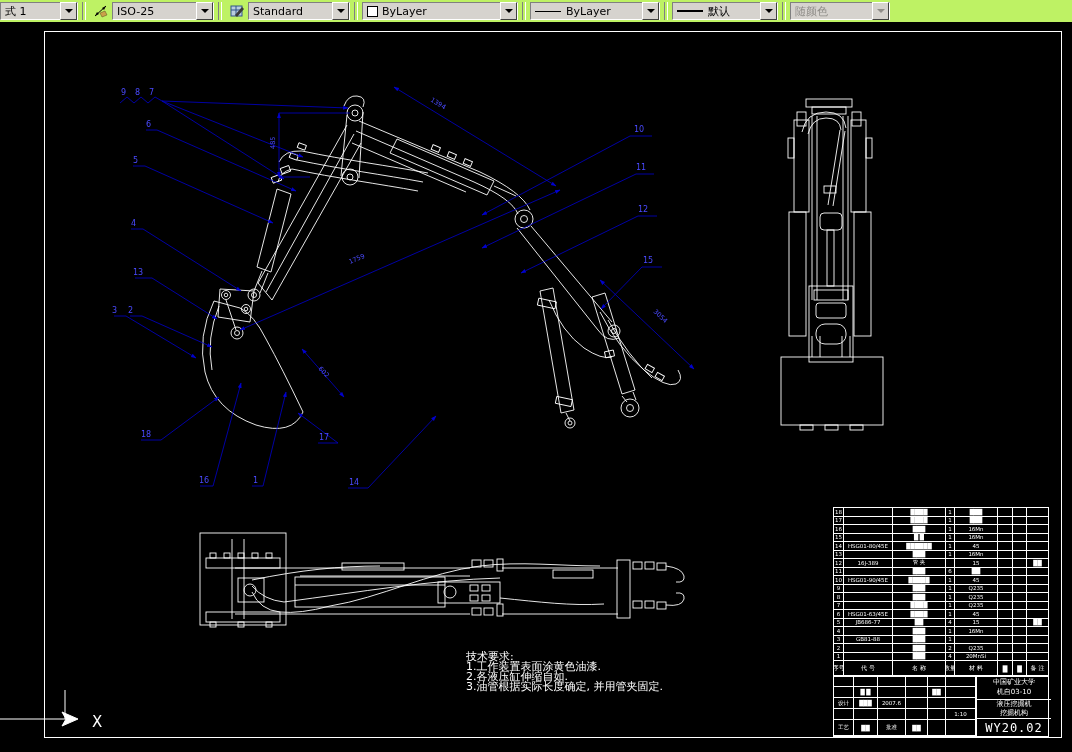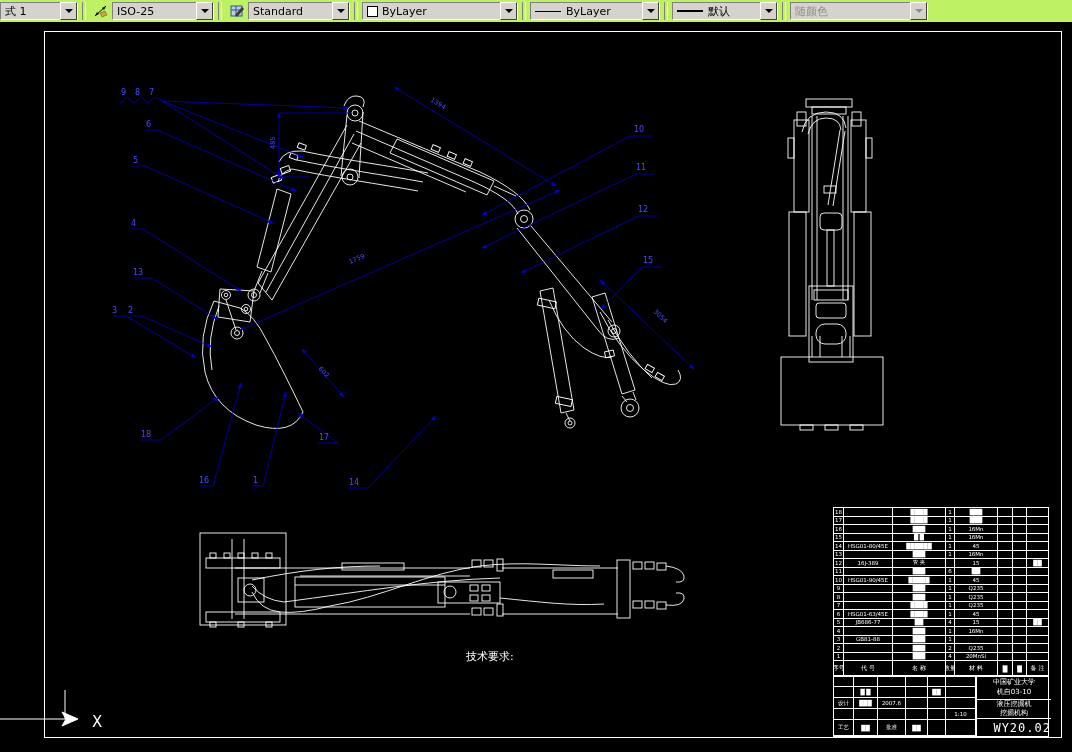--- a/index.html
+++ b/index.html
@@ -36,21 +36,21 @@
   
   .tblock{position:absolute;left:833px;top:654px;width:216px;height:61px;border:1px solid #fff;
     box-sizing:border-box;color:#fff;}
   .tbleft{position:absolute;left:0;top:0;width:142px;height:59px;display:grid;
     grid-template-columns:20px 24px 28px 22px 18px 30px;grid-template-rows:10px 11px 11px 11px 16px;}
   .tbleft .c{border-right:1px solid #fff;border-bottom:1px solid #fff;font-size:5.5px;color:#fff;
     display:flex;align-items:center;justify-content:center;overflow:hidden;white-space:nowrap;box-sizing:border-box;}
   .tbright{position:absolute;left:142px;top:0;width:75px;height:59px;border-left:1px solid #fff;box-sizing:border-box;}
   .tbr{border-bottom:1px solid #fff;text-align:center;overflow:hidden;}
   .tbr div{line-height:10px;font-size:7px;}
-  .tb-no{font-size:12px;line-height:19px;letter-spacing:1px;font-family:"DejaVu Sans Mono",monospace;text-align:right;}
+  .tb-no{font-size:12px;line-height:19px;letter-spacing:1px;font-family:"DejaVu Sans Mono",monospace;}
 </style>
 </head>
 <body>
 
 <div class="toolbar">
   <div class="combo" style="width:78px">
     <span class="val">式 1</span>
     <span class="drop">
         <i></i>
       </span>
@@ -103,21 +103,21 @@
   </div>
   <span class="sep"></span>
   <div class="combo" style="width:106px">
     <span class="lineglyph thick"></span>
     <span class="val">默认</span>
     <span class="drop">
         <i></i>
       </span>
   </div>
   <span class="sep"></span>
-  <div class="combo disabled" style="width:138px">
+  <div class="combo disabled" style="width:100px">
     <span class="val">随颜色</span>
     <span class="drop">
         <i></i>
       </span>
   </div>
 </div>
 
 <div class="draw">
 <svg id="cad" width="1072" height="730" viewBox="0 22 1072 730">
   <defs>
@@ -366,20 +366,25 @@
         <text x="275" y="149" fill="#4a4aff" font-size="6.5" transform="rotate(-90 275 149)">485</text>
         <text x="430" y="101" fill="#4a4aff" font-size="6.5" transform="rotate(31 430 101)">1394</text>
         <text x="350" y="264" fill="#4a4aff" font-size="6.5" transform="rotate(-23 350 264)">1759</text>
         <text x="653" y="312" fill="#4a4aff" font-size="6.5" transform="rotate(44 653 312)">3054</text>
         <text x="318" y="369" fill="#4a4aff" font-size="6.5" transform="rotate(46 318 369)">602</text>
       </g>
 </svg>
 
   <div class="tech">
     <div>技术要求:</div>
+    <div id="techItems">
+        <div>1.工作装置表面涂黄色油漆.</div>
+        <div>2.各液压缸伸缩自如.</div>
+        <div>3.油管根据实际长度确定, 并用管夹固定.</div>
+      </div>
   </div>
 
   <div class="parts" id="partsGrid">
       <div class="c">18</div>
       <div class="c"></div>
       <div class="c">████</div>
       <div class="c">1</div>
       <div class="c">███</div>
       <div class="c"></div>
       <div class="c"></div>

